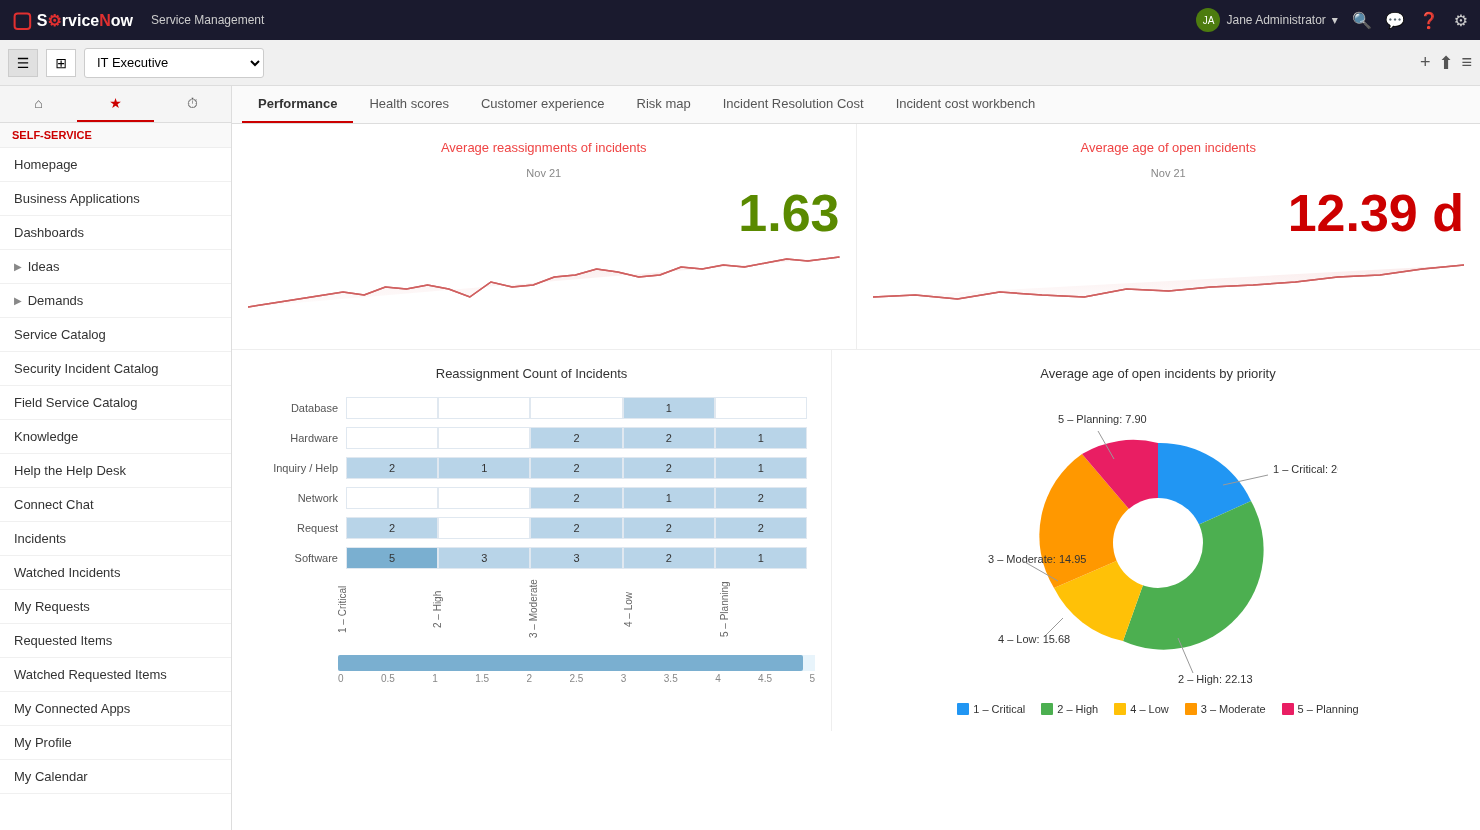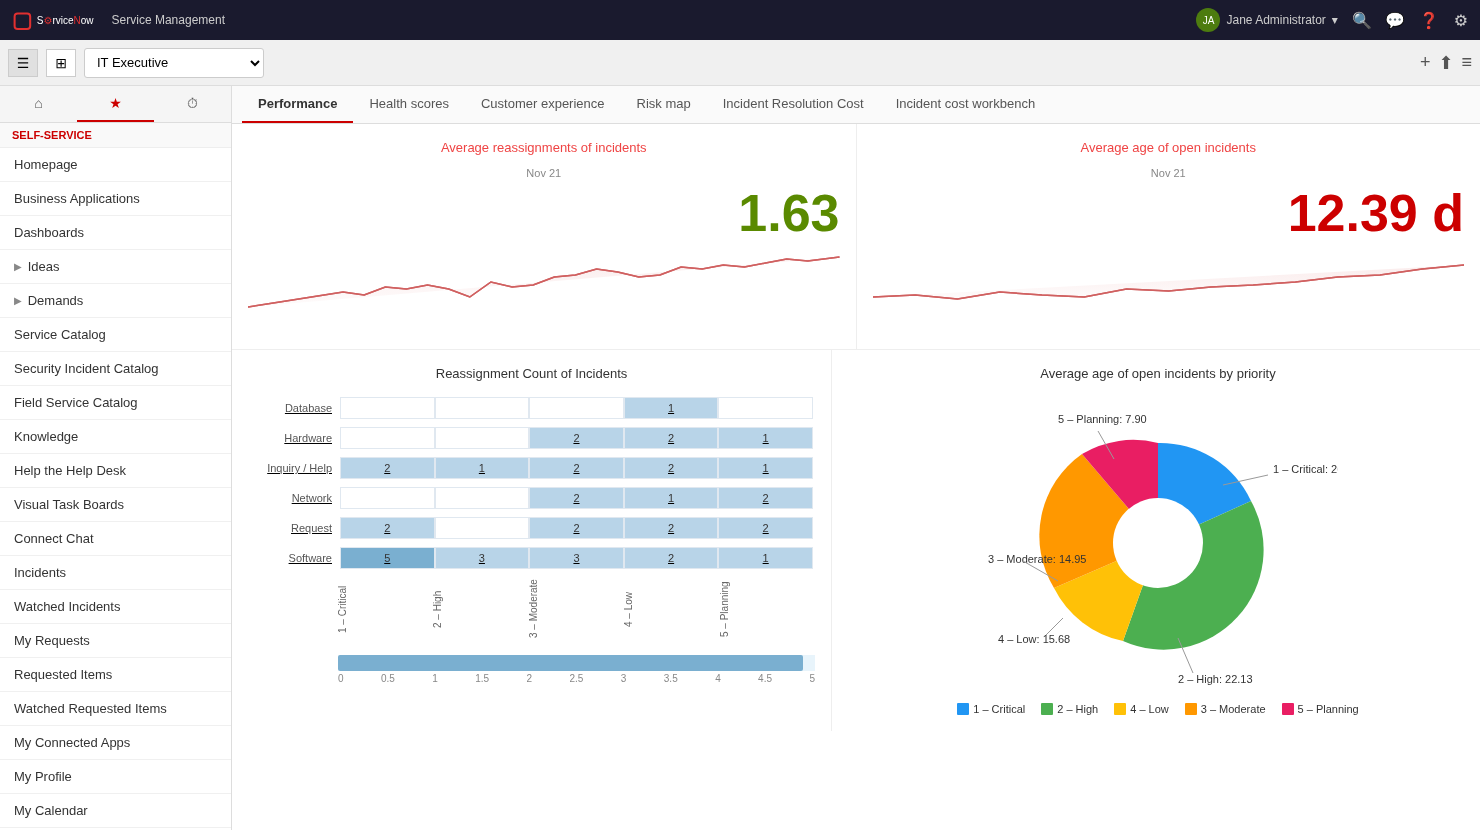--- a/index.html
+++ b/index.html
@@ -147,21 +147,21 @@
       font-size: 13px;
       color: #ef4444;
       margin-bottom: 8px;
     }
 
     
     .lower-charts { display: flex; gap: 4px; }
     .lower-chart-panel { flex: 1; padding: 16px; border-right: 1px solid #eee; }
     .lower-chart-panel:last-child { border-right: none; }
     .bar-chart-title { text-align: center; font-size: 13px; color: #333; margin-bottom: 12px; }
-    .hbar-row { display: flex; align-items: center; margin: 2px 2px; min-height: 26px; text-decoration: underline; }
+    .hbar-row { display: flex; align-items: center; margin: 2px 8px; min-height: 26px; }
     .hbar-label { width: 90px; text-align: right; font-size: 11px; color: #555; padding-right: 8px; flex-shrink: 0; }
     .hbar-cells { display: flex; flex: 1; }
     .hbar-cell {
       flex: 1;
       min-height: 22px;
       border: 1px solid #e0e8f0;
       display: flex;
       align-items: center;
       justify-content: center;
       font-size: 11px;
@@ -182,21 +182,21 @@
     ::-webkit-scrollbar-track { background: #f0f0f0; }
     ::-webkit-scrollbar-thumb { background: #bbb; border-radius: 3px; }
   </style>
 </head>
 <body>
 
 <div class="top-nav">
   <div class="top-nav-left">
     <div class="logo">
       <span class="logo-icon">▢</span>
-      <span style="color:#fff;font-size:10px;font-weight:normal;">
+      <span style="color:#fff;font-size:16px;font-weight:bold;">
         S<span style="color:#e03030;">⚙</span>rvice<span style="color:#e03030;">N</span>ow
       </span>
     </div>
     <span class="service-mgmt">Service Management</span>
   </div>
   <div class="top-nav-right">
     <div class="user-info">
       <div class="avatar">JA</div>
       <span>Jane Administrator</span>
       <span>▾</span>
@@ -254,23 +254,20 @@
       <span>Security Incident Catalog</span>
     </div>
     <div class="sidebar-item">
       <span>Field Service Catalog</span>
     </div>
     <div class="sidebar-item">
       <span>Knowledge</span>
     </div>
     <div class="sidebar-item">
       <span>Help the Help Desk</span>
-    </div>
-    <div class="sidebar-item">
-      <span>Visual Task Boards</span>
     </div>
     <div class="sidebar-item">
       <span>Connect Chat</span>
     </div>
     <div class="sidebar-item">
       <span>Incidents</span>
     </div>
     <div class="sidebar-item">
       <span>Watched Incidents</span>
     </div>

